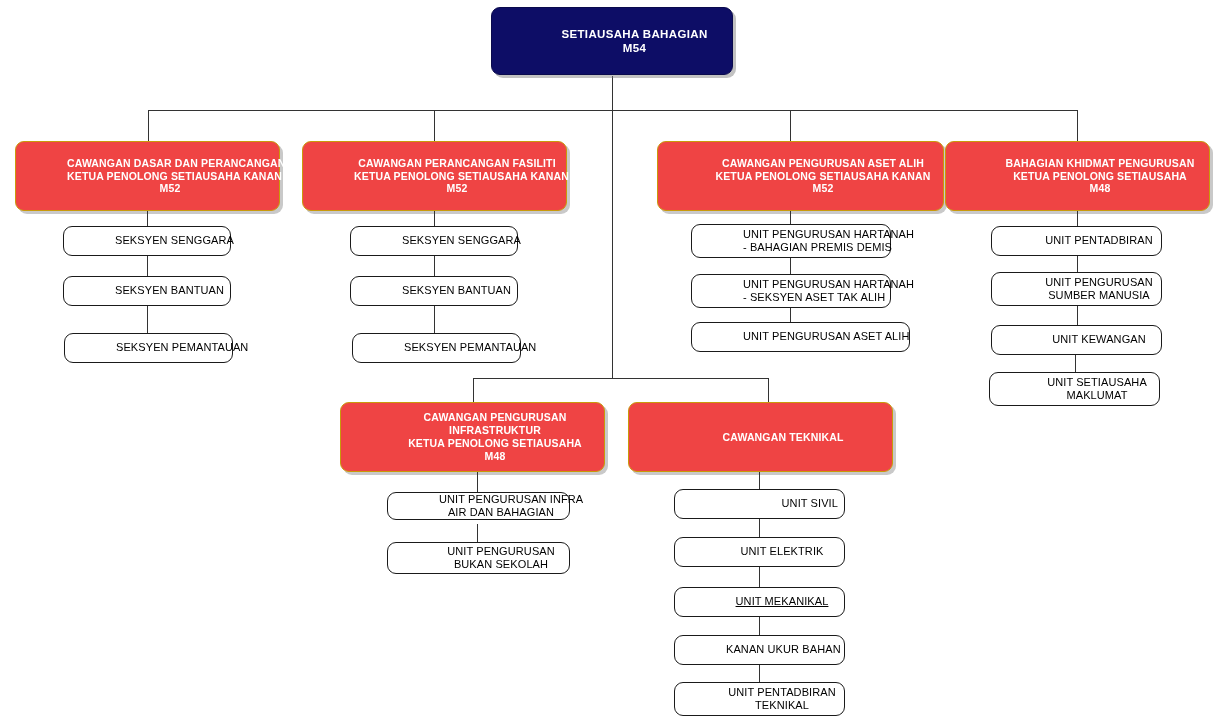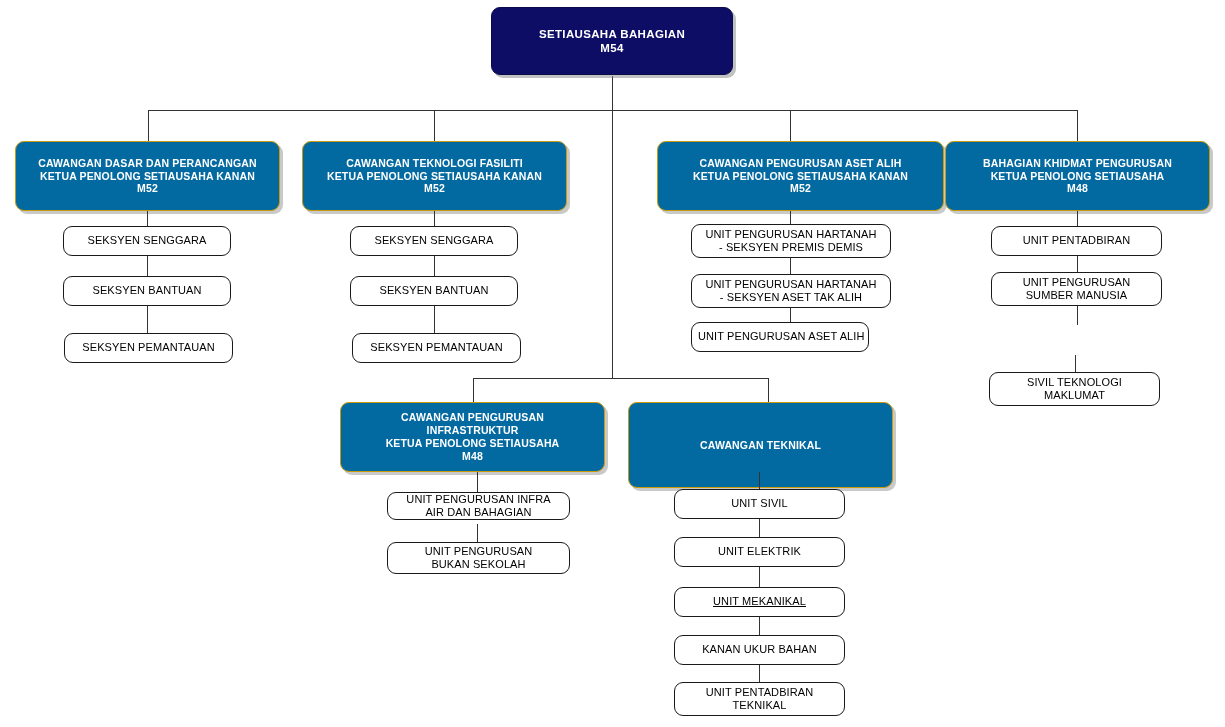--- a/index.html
+++ b/index.html
@@ -19,36 +19,37 @@
 
   
   .node{
     position:absolute;
     box-sizing:border-box;
     display:flex;
     align-items:center;
     justify-content:center;
     text-align:center;
     line-height:1.22;
+    padding-left:45px;
   }
   .node .lines{width:100%;padding:0 6px;box-sizing:border-box;}
   .node .lines div{white-space:nowrap;}
 
   .root{
     background:#0d0d66;
     border:1px solid #0a0a4d;
     border-radius:9px;
     color:#ffffff;
     font-weight:bold;
     font-size:11.5px;
     letter-spacing:.35px;
     box-shadow:3px 3px 0 rgba(120,120,120,.45);
   }
   .branch{
-    background:#0369a1;
+    background:#ef4444;
     border:1px solid #c99a0b;
     border-radius:9px;
     color:#ffffff;
     font-weight:bold;
     font-size:10.5px;
     letter-spacing:.15px;
     box-shadow:3px 3px 0 rgba(120,120,120,.40);
   }
   .unit{
     background:#ffffff;
@@ -104,21 +105,21 @@
   </div>
   <div class="ln v" style="left:147px;top:306px;height:27px;"></div>
   <div class="node unit" style="left:64px;top:333px;width:169px;height:30px;">
     <div class="lines">
         <div>SEKSYEN PEMANTAUAN</div>
       </div>
   </div>
 
   <div class="node branch" style="left:302px;top:141px;width:265px;height:70px;">
     <div class="lines">
-      <div>CAWANGAN TEKNOLOGI FASILITI</div>
+      <div>CAWANGAN PERANCANGAN FASILITI</div>
       <div>KETUA PENOLONG SETIAUSAHA KANAN</div>
       <div>M52</div>
     </div>
   </div>
   <div class="ln v" style="left:434px;top:211px;height:15px;"></div>
   <div class="node unit" style="left:350px;top:226px;width:168px;height:30px;">
     <div class="lines">
         <div>SEKSYEN SENGGARA</div>
       </div>
   </div>
@@ -139,32 +140,32 @@
     <div class="lines">
       <div>CAWANGAN PENGURUSAN ASET ALIH</div>
       <div>KETUA PENOLONG SETIAUSAHA KANAN</div>
       <div>M52</div>
     </div>
   </div>
   <div class="ln v" style="left:790px;top:211px;height:13px;"></div>
   <div class="node unit" style="left:691px;top:224px;width:200px;height:34px;">
     <div class="lines">
       <div>UNIT PENGURUSAN HARTANAH</div>
-      <div>- SEKSYEN PREMIS DEMIS</div>
+      <div>- BAHAGIAN PREMIS DEMIS</div>
     </div>
   </div>
   <div class="ln v" style="left:790px;top:258px;height:16px;"></div>
   <div class="node unit" style="left:691px;top:274px;width:200px;height:34px;">
     <div class="lines">
       <div>UNIT PENGURUSAN HARTANAH</div>
       <div>- SEKSYEN ASET TAK ALIH</div>
     </div>
   </div>
   <div class="ln v" style="left:790px;top:308px;height:14px;"></div>
-  <div class="node unit" style="left:691px;top:322px;width:178px;height:30px;justify-content:center;">
+  <div class="node unit" style="left:691px;top:322px;width:219px;height:30px;justify-content:center;">
     <div class="lines">
         <div>UNIT PENGURUSAN ASET ALIH</div>
       </div>
   </div>
 
   <div class="node branch" style="left:945px;top:141px;width:265px;height:70px;">
     <div class="lines">
       <div>BAHAGIAN KHIDMAT PENGURUSAN</div>
       <div>KETUA PENOLONG SETIAUSAHA</div>
       <div>M48</div>
@@ -177,24 +178,29 @@
       </div>
   </div>
   <div class="ln v" style="left:1077px;top:256px;height:16px;"></div>
   <div class="node unit" style="left:991px;top:272px;width:171px;height:34px;">
     <div class="lines">
       <div>UNIT PENGURUSAN</div>
       <div>SUMBER MANUSIA</div>
     </div>
   </div>
   <div class="ln v" style="left:1077px;top:306px;height:19px;"></div>
+  <div class="node unit" style="left:991px;top:325px;width:171px;height:30px;">
+    <div class="lines">
+        <div>UNIT KEWANGAN</div>
+      </div>
+  </div>
   <div class="ln v" style="left:1075px;top:355px;height:17px;"></div>
   <div class="node unit" style="left:989px;top:372px;width:171px;height:34px;">
     <div class="lines">
-      <div>SIVIL TEKNOLOGI</div>
+      <div>UNIT SETIAUSAHA</div>
       <div>MAKLUMAT</div>
     </div>
   </div>
 
   <div class="node branch" style="left:340px;top:402px;width:265px;height:70px;text-align:center;">
     <div class="lines">
       <div>CAWANGAN PENGURUSAN</div>
       <div>INFRASTRUKTUR</div>
       <div>KETUA PENOLONG SETIAUSAHA</div>
       <div>M48</div>
@@ -208,27 +214,27 @@
     </div>
   </div>
   <div class="ln v" style="left:477px;top:524px;height:18px;"></div>
   <div class="node unit" style="left:387px;top:542px;width:183px;height:32px;">
     <div class="lines">
       <div>UNIT PENGURUSAN</div>
       <div>BUKAN SEKOLAH</div>
     </div>
   </div>
 
-  <div class="node branch" style="left:628px;top:402px;width:265px;height:86px;">
+  <div class="node branch" style="left:628px;top:402px;width:265px;height:70px;">
     <div class="lines">
       <div>CAWANGAN TEKNIKAL</div>
     </div>
   </div>
   <div class="ln v" style="left:759px;top:472px;height:17px;"></div>
-  <div class="node unit" style="left:674px;top:489px;width:171px;height:30px;">
+  <div class="node unit" style="left:674px;top:489px;width:171px;height:30px;text-align:right;">
     <div class="lines">
         <div>UNIT SIVIL</div>
       </div>
   </div>
   <div class="ln v" style="left:759px;top:519px;height:18px;"></div>
   <div class="node unit" style="left:674px;top:537px;width:171px;height:30px;">
     <div class="lines">
         <div>UNIT ELEKTRIK</div>
       </div>
   </div>

